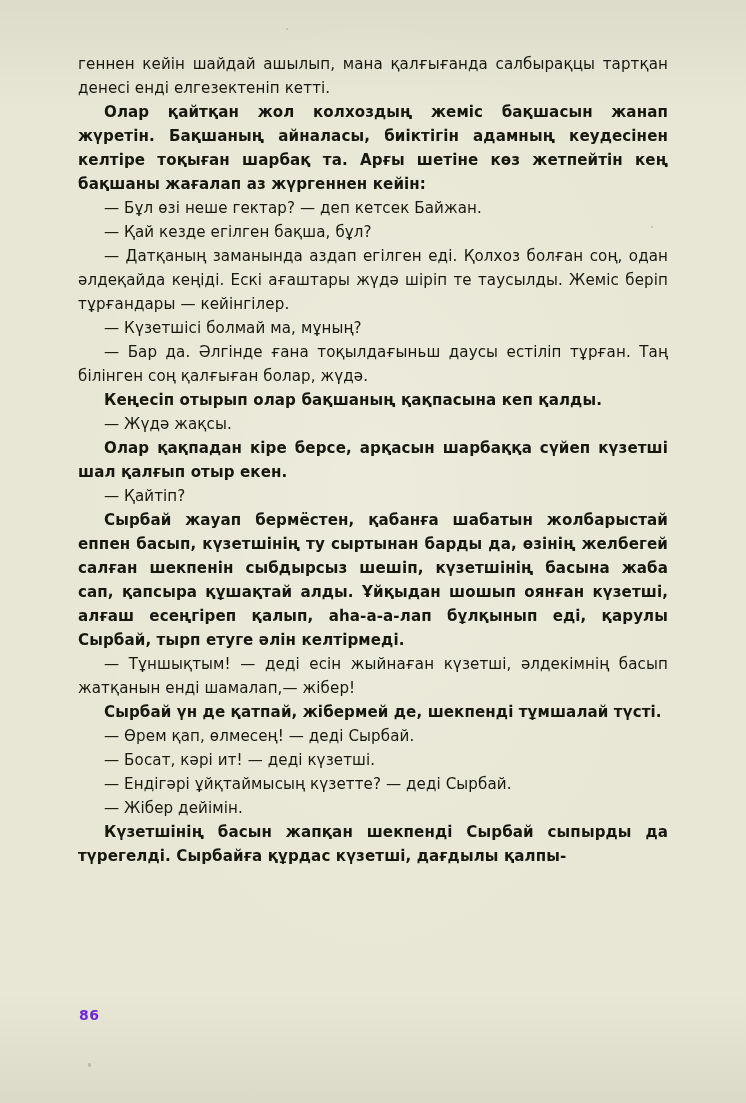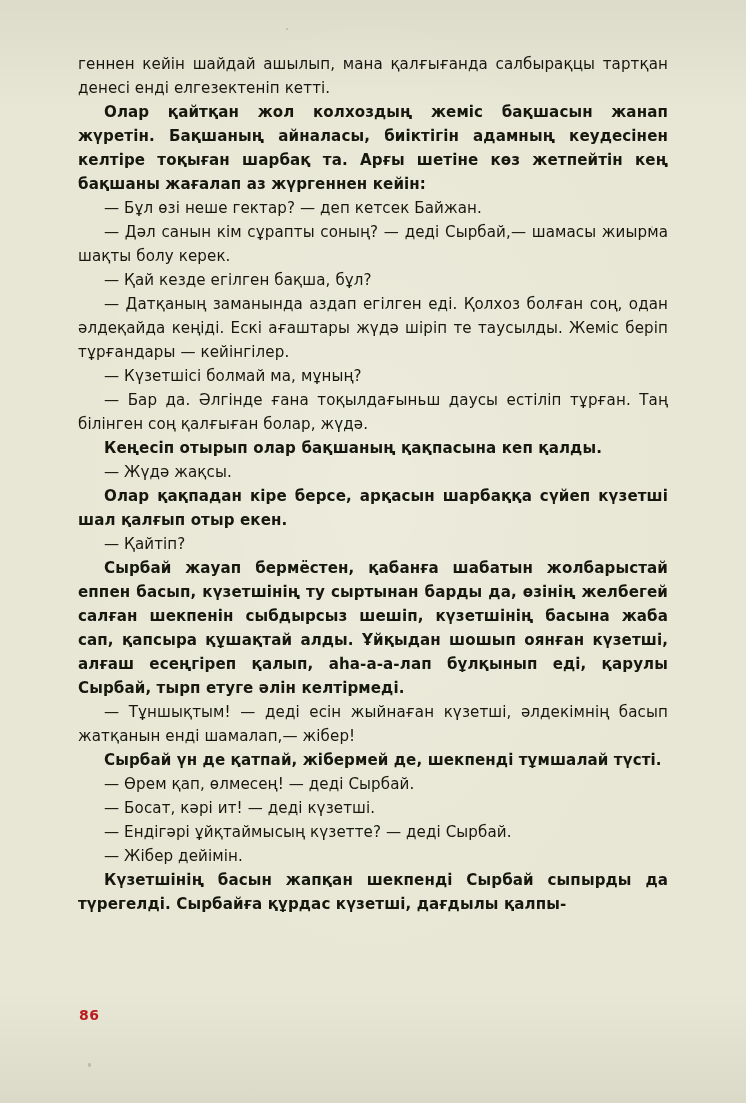--- a/index.html
+++ b/index.html
@@ -51,40 +51,39 @@
   }
   p.dash {
     text-indent: 26px;
   }
   .folio {
     position: absolute;
     left: 79px;
     top: 1007px;
     font-size: 14px;
     font-weight: bold;
-    color: #b91c1c;
+    color: #6d28d9;
     letter-spacing: 0.5px;
   }
   .speck {
     position: absolute;
     background: #9a9a86;
     border-radius: 50%;
     opacity: 0.55;
   }
 </style>
 </head>
 <body>
 
 <div class="page">
 
   <div class="text-block">
     <p class="plain">геннен кейін шайдай ашылып, мана қалғығанда салбырақцы тартқан денесі енді елгезектеніп кетті.</p>
     <p class="indent">Олар қайтқан жол колхоздың жеміс бақшасын жанап жүретін. Бақшаның айналасы, биіктігін адамның кеудесінен келтіре тоқыған шарбақ та. Арғы шетіне көз жетпейтін кең бақшаны жағалап аз жүргеннен кейін:</p>
     <p class="dash">— Бұл өзі неше гектар? — деп кетсек Байжан.</p>
-    <p class="dash">— Дәл санын кім сұрапты соның? — деді Сырбай,— шамасы жиырма шақты болу керек.</p>
     <p class="dash">— Қай кезде егілген бақша, бұл?</p>
     <p class="dash">— Датқаның заманында аздап егілген еді. Қолхоз болған соң, одан әлдеқайда кеңіді. Ескі ағаштары жүдә шіріп те таусылды. Жеміс беріп тұрғандары — кейінгілер.</p>
     <p class="dash">— Күзетшісі болмай ма, мұның?</p>
     <p class="dash">— Бар да. Әлгінде ғана тоқылдағыньш даусы естіліп тұрған. Таң білінген соң қалғыған болар, жүдә.</p>
     <p class="indent">Кеңесіп отырып олар бақшаның қақпасына кеп қалды.</p>
     <p class="dash">— Жүдә жақсы.</p>
     <p class="indent">Олар қақпадан кіре берсе, арқасын шарбаққа сүйеп күзетші шал қалғып отыр екен.</p>
     <p class="dash">— Қайтіп?</p>
     <p class="indent">Сырбай жауап бермёстен, қабанға шабатын жолбарыстай еппен басып, күзетшінің ту сыртынан барды да, өзінің желбегей салған шекпенін сыбдырсыз шешіп, күзетшінің басына жаба сап, қапсыра құшақтай алды. Ұйқыдан шошып оянған күзетші, алғаш есеңгіреп қалып, аһа-а-а-лап бұлқынып еді, қарулы Сырбай, тырп етуге әлін келтірмеді.</p>
     <p class="dash">— Тұншықтым! — деді есін жыйнаған күзетші, әлдекімнің басып жатқанын енді шамалап,— жібер!</p>

